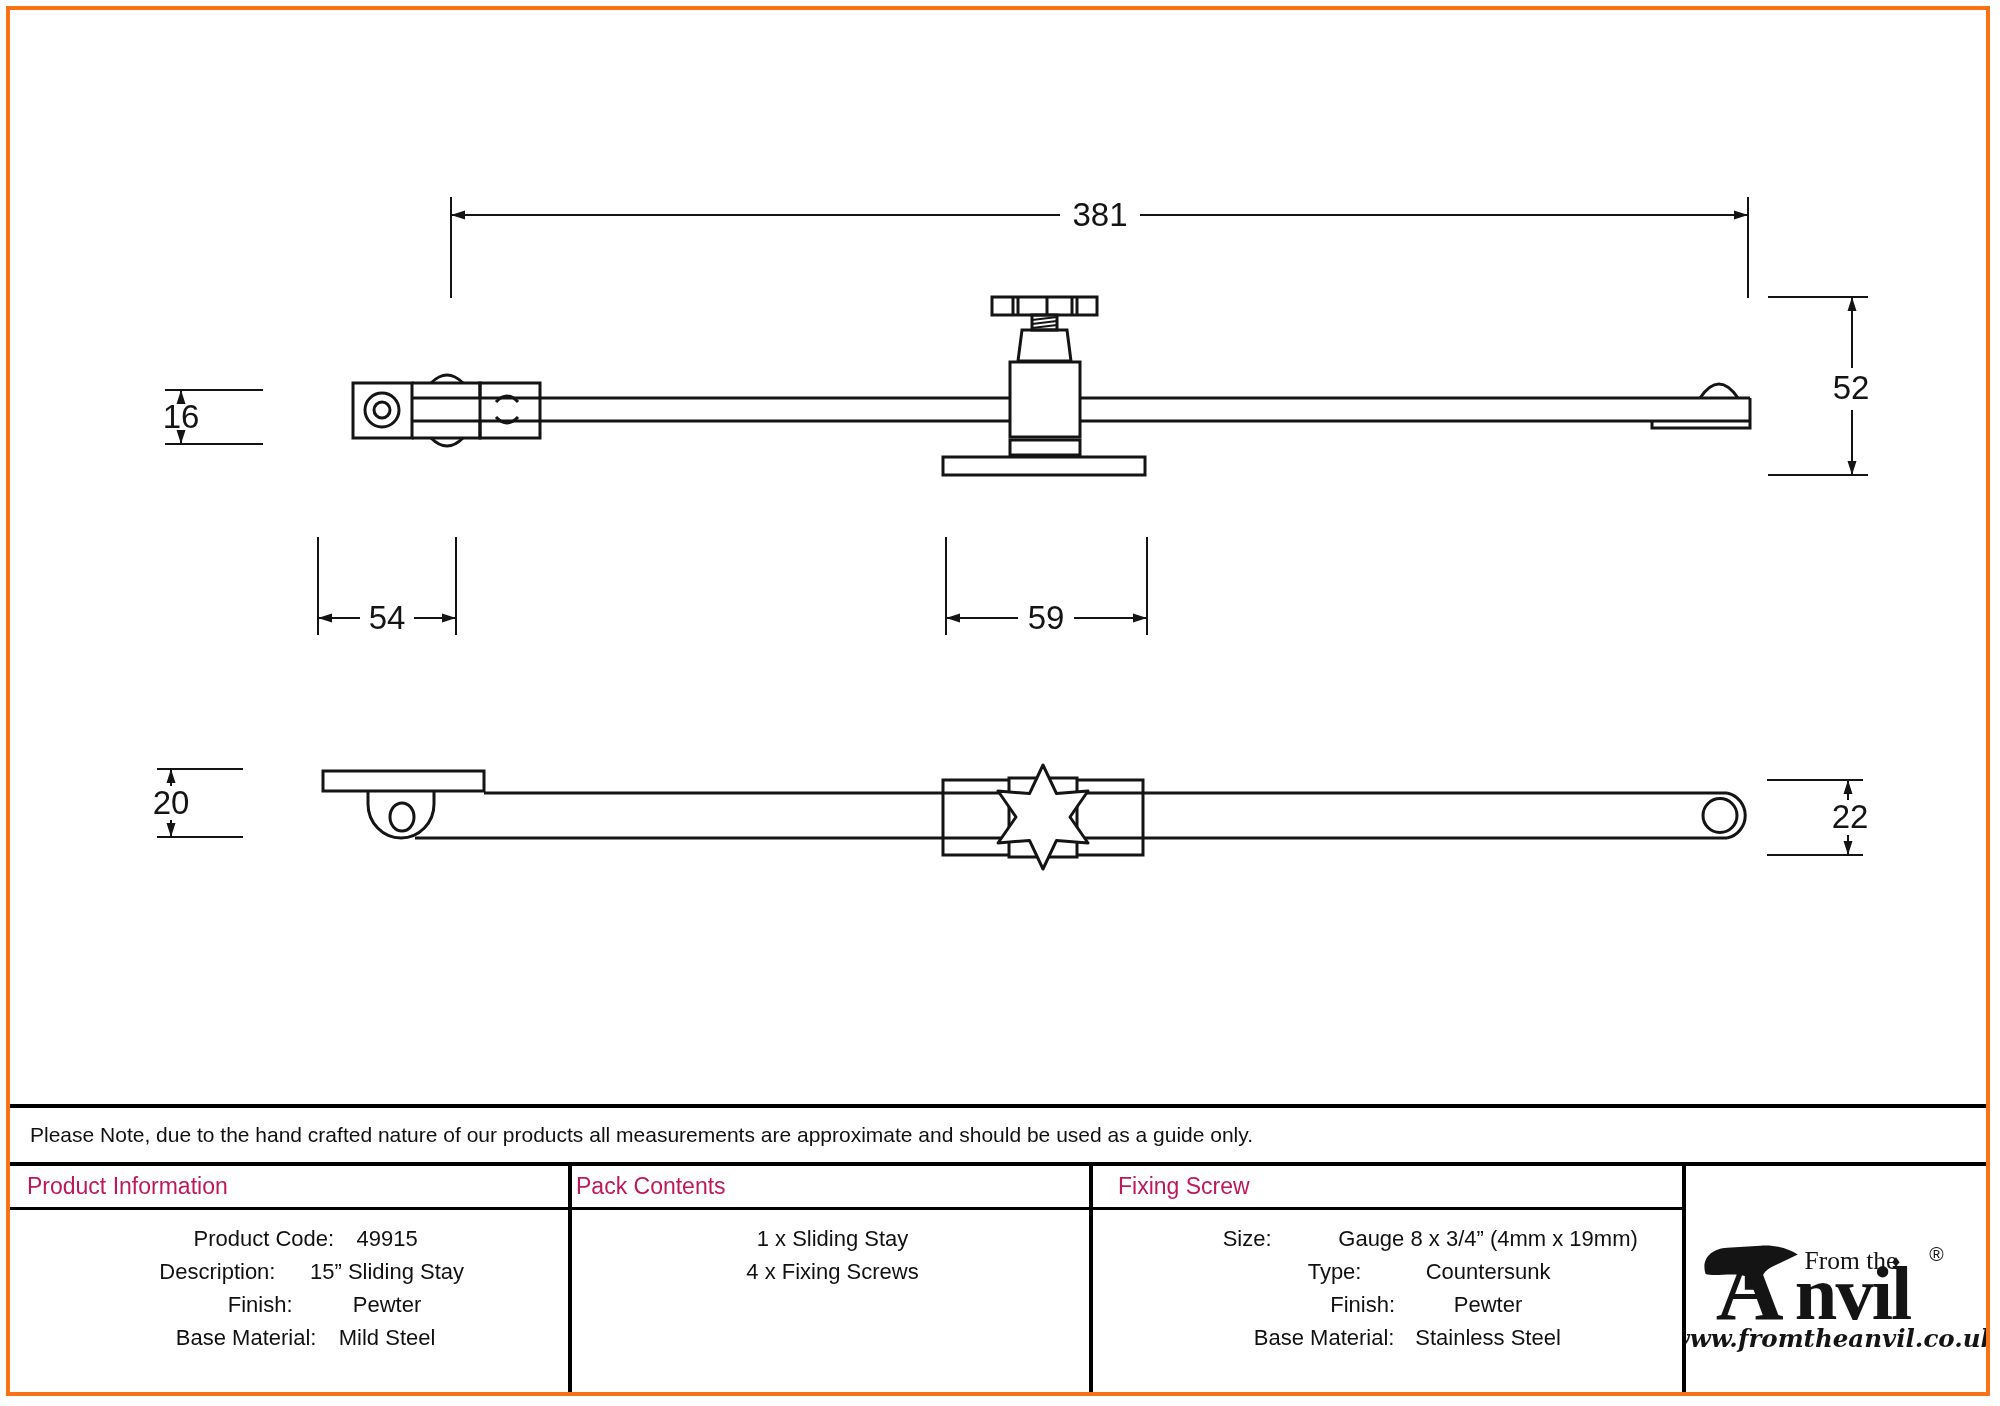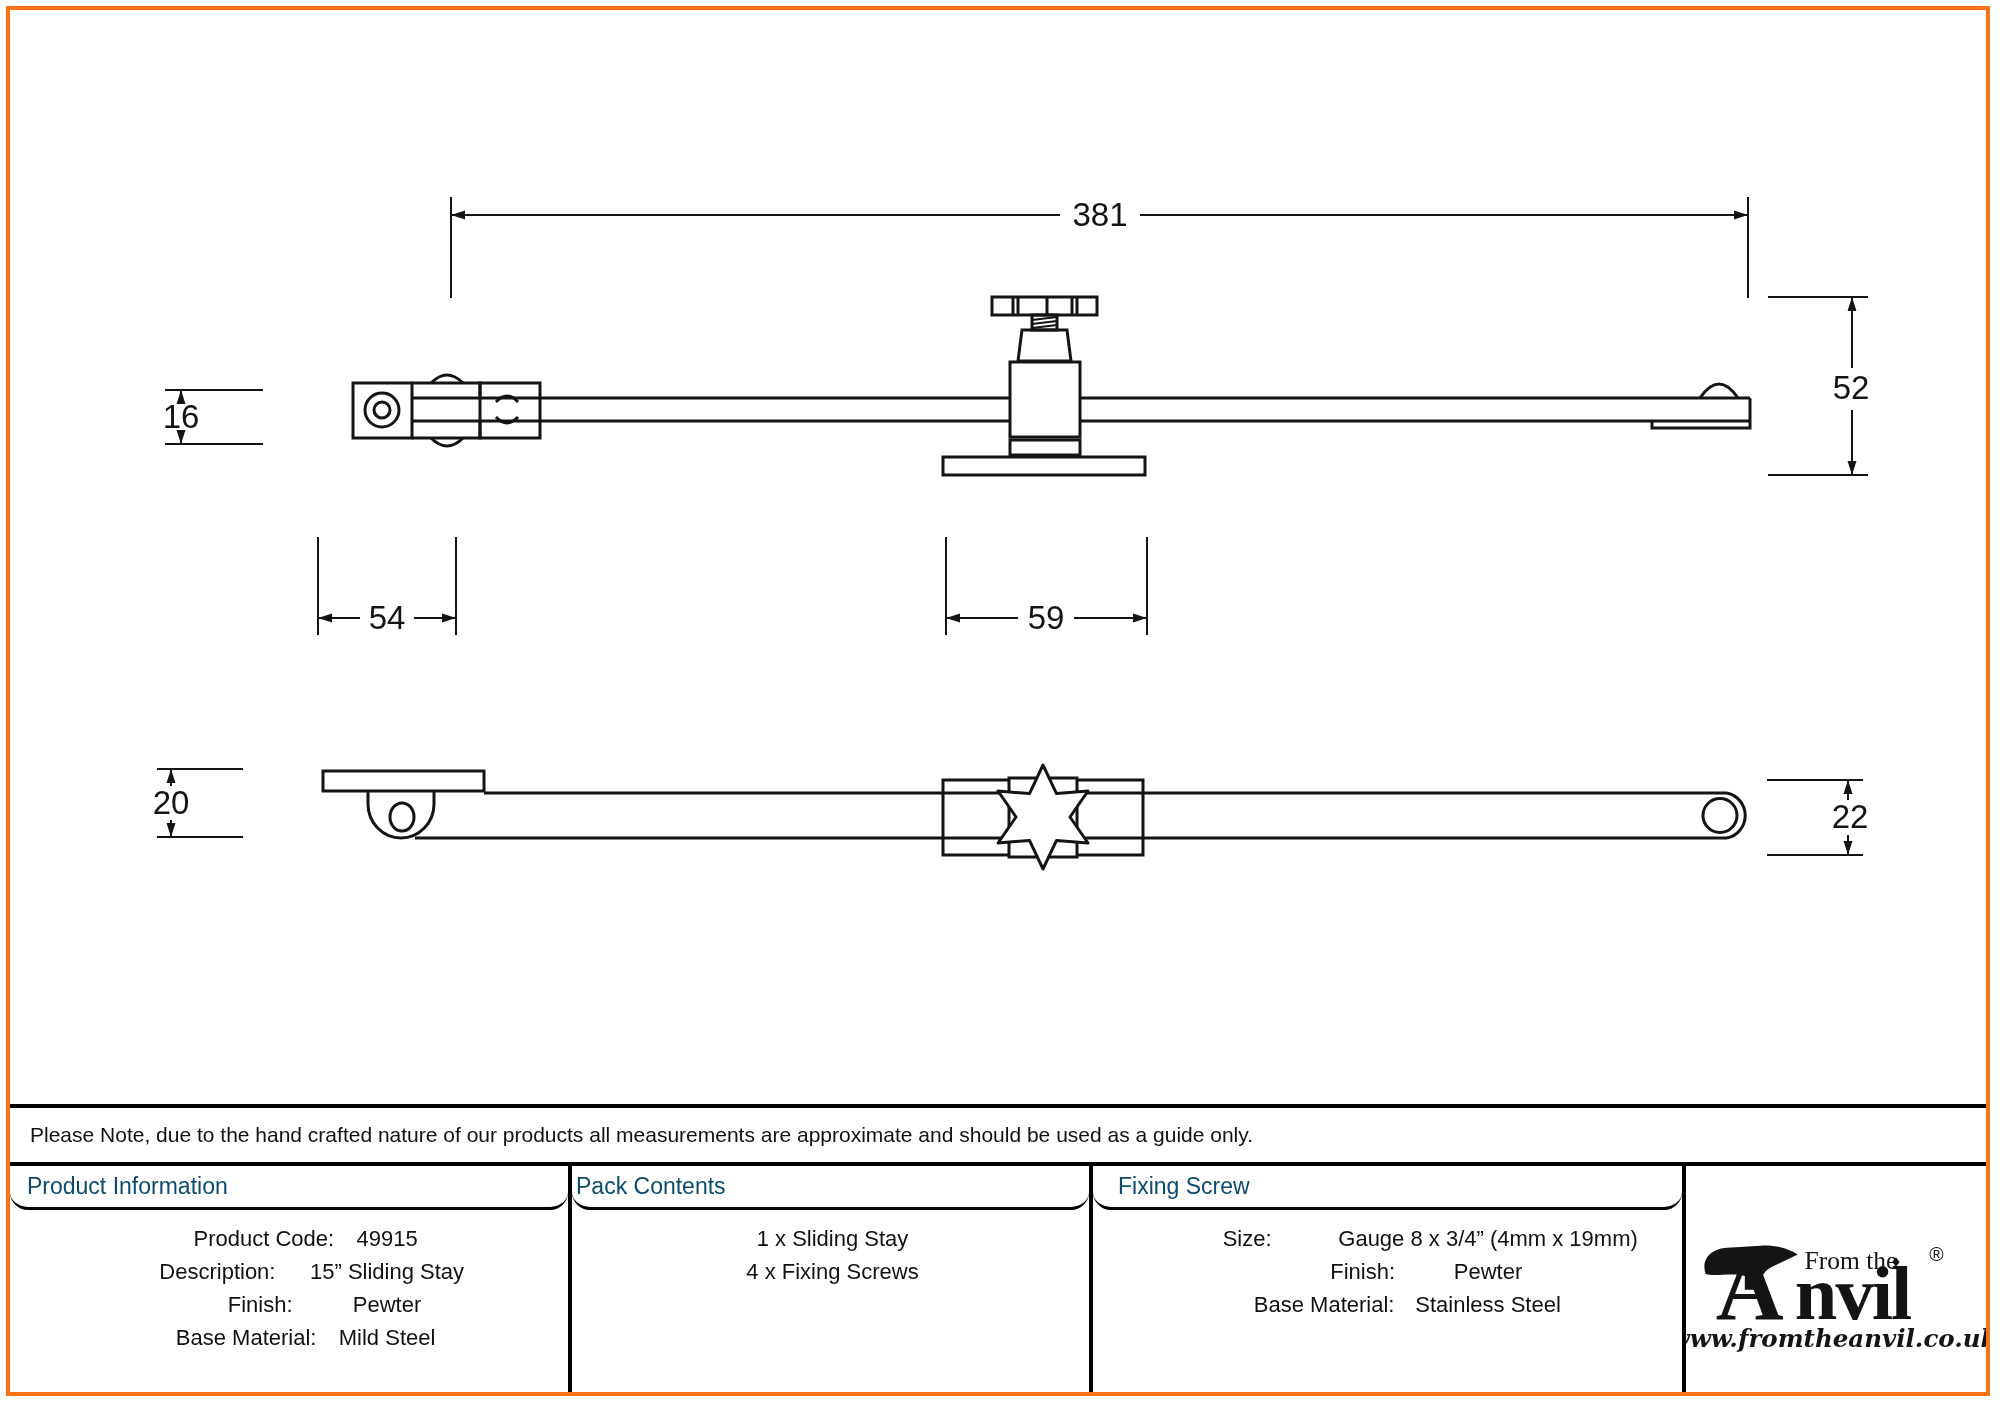--- a/index.html
+++ b/index.html
@@ -22,21 +22,21 @@
   }
   .spec-table {
     position:absolute; left:0; top:1152px; width:1976px; height:230px;
     border-top:4px solid #000; box-sizing:border-box;
     display:grid; grid-template-columns:562px 521px 593px 1fr;
   }
   .cell { border-right:4px solid #000; box-sizing:border-box; position:relative; }
   .cell:last-child { border-right:none; }
   .cell-header {
     height:41px; line-height:41px; border-bottom:3px solid #000;
-    font-size:23px; color:#0c4a6e;border-radius:18px;
+    font-size:23px; color:#be185d;
   }
   .cell-body { padding-top:12px; font-size:22px;text-align:center; }
   .pi .cell-header, .pi .cell-body { padding-left:17px; }
   .pc .cell-header, .pc .cell-body { padding-left:4px; }
   .fs .cell-header, .fs .cell-body { padding-left:25px; }
   .spec-row { line-height:33px; white-space:nowrap; }
   .spec-label { display:inline-block; }
   .pi .spec-label { width:173px; }
   .fs .spec-label { width:170px; }
   .pack-item { line-height:33px; }
@@ -188,20 +188,24 @@
     </div>
 
     <div class="cell fs">
       <div class="cell-header">Fixing Screw</div>
       <div class="cell-body">
         <div class="spec-row">
           <span class="spec-label">Size:</span>
           <span class="spec-value">Gauge 8 x 3/4” (4mm x 19mm)</span>
         </div>
         <div class="spec-row">
+          <span class="spec-label">Type:</span>
+          <span class="spec-value">Countersunk</span>
+        </div>
+        <div class="spec-row">
           <span class="spec-label">Finish:</span>
           <span class="spec-value">Pewter</span>
         </div>
         <div class="spec-row">
           <span class="spec-label">Base Material:</span>
           <span class="spec-value">Stainless Steel</span>
         </div>
       </div>
     </div>
 

